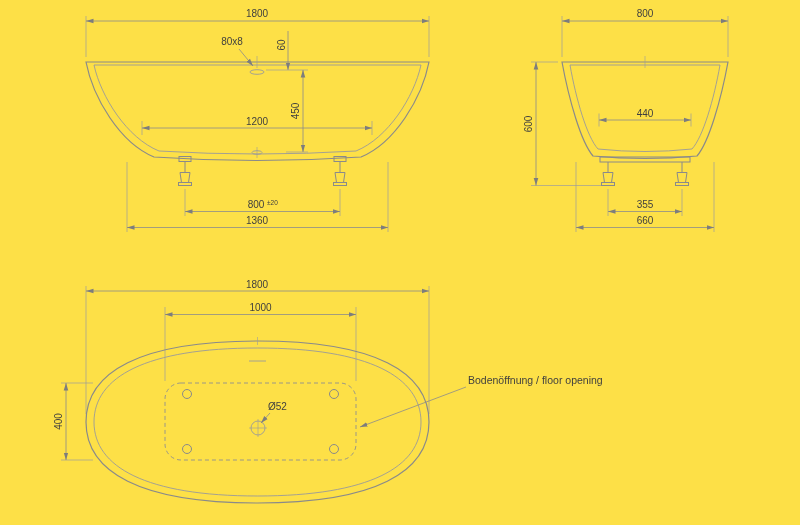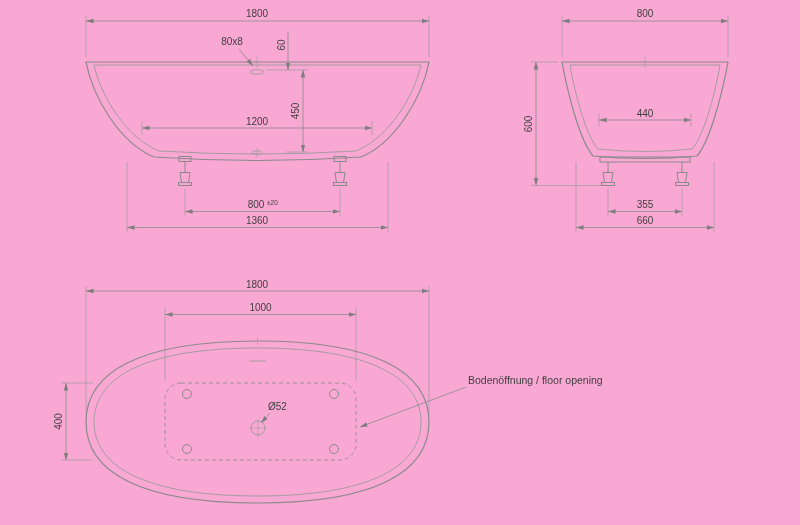--- a/index.html
+++ b/index.html
@@ -1,16 +1,16 @@
 <!DOCTYPE html>
 <html><head>
 <meta charset="utf-8">
 <style>
   html,body{margin:0;padding:0;background:#fff;}
-  .sheet{width:800px;height:525px;background:#f9a8d4;position:relative;overflow:hidden;
+  .sheet{width:800px;height:525px;background:#fde047;position:relative;overflow:hidden;
          font-family:"Liberation Sans", sans-serif;}
   svg{display:block;}
   text{font-family:"Liberation Sans", sans-serif;font-size:10px;fill:#3f3f3f;}
   .dim-text{font-size:10px;}
   .tol-text{font-size:6.5px;}
   .ann-text{font-size:10.5px;}
   .outline{fill:none;stroke:#8a8a8a;stroke-width:1.2;}
   .inline{fill:none;stroke:#9a9a9a;stroke-width:0.9;}
   .dim{stroke:#8c8c8c;stroke-width:0.8;fill:none;}
   .ext{stroke:#9c9c9c;stroke-width:0.7;fill:none;}

